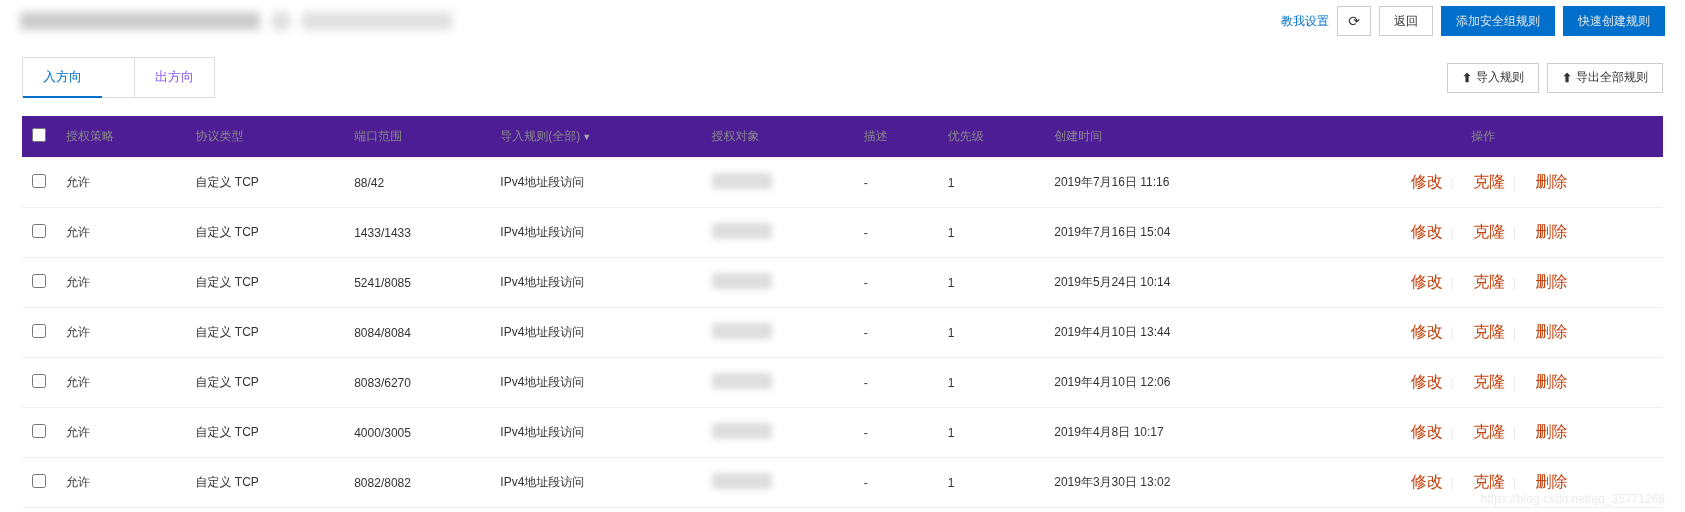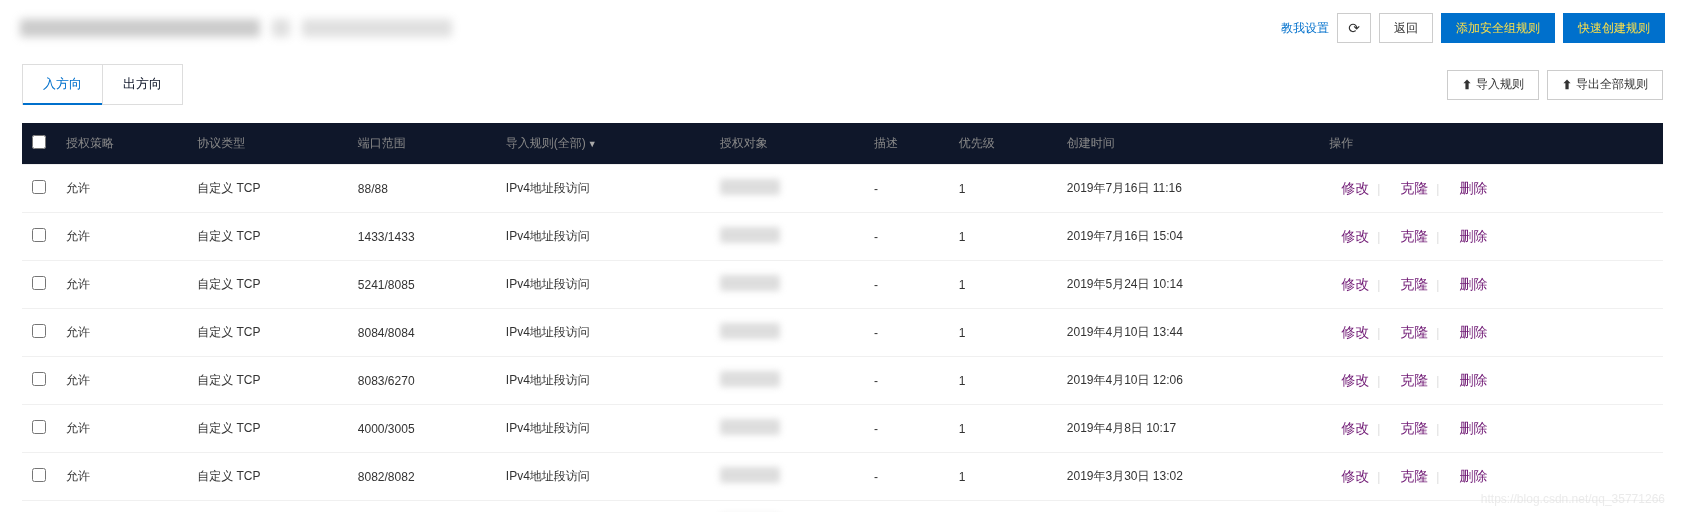--- a/index.html
+++ b/index.html
@@ -1,41 +1,41 @@
 <!DOCTYPE html>
 <html><head>
 <meta charset="utf-8">
 <style>
 * { margin: 0; padding: 0; box-sizing: border-box; }
 body { font-family: -apple-system, BlinkMacSystemFont, "PingFang SC", "Hiragino Sans GB", "Microsoft YaHei", sans-serif; font-size: 12px; color: #333; background: #fff; width: 1685px; }
-.top-bar { display: flex; align-items: center; padding: 13px 20px 6px 20px; border-bottom: 1px solid #fff; }
+.top-bar { display: flex; align-items: center; padding: 6px 20px 6px 20px; border-bottom: 1px solid #fff; }
 .header-left { display: flex; align-items: center; gap: 12px; }
 .blur-block { filter: blur(4px); background: #999; height: 18px; border-radius: 2px; opacity: 0.5; }
 .top-actions { margin-left: auto; display: flex; align-items: center; gap: 8px; }
 .link-blue { color: #0070cc; cursor: pointer; }
 .btn { display: inline-flex; align-items: center; justify-content: center; height: 30px; padding: 0 14px; font-size: 12px; cursor: pointer; border: 1px solid #ccc; background: #fff; color: #333; }
 .btn-icon { width: 34px; padding: 0; }
-.btn-primary { background: #0070cc; border-color: #0070cc; color: #fde047; }
+.btn-primary { background: #0070cc; border-color: #0070cc; color: #e5e5e5; }
 .btn-secondary { background: #fff; }
 .refresh-icon { font-size: 14px; }
 .sub-bar { display: flex; align-items: center; padding: 14px 22px 0 22px; }
-.tabs { display: flex; border: 1px solid #ddd; }
-.tab { padding: 10px 20px; cursor: pointer; background: #fff; color: #0f172a; font-size: 13px; }
+.tabs { display: flex; border: 1px solid #ddd; gap: 32px; }
+.tab { padding: 10px 20px; cursor: pointer; background: #fff; color: #8b5cf6; font-size: 13px; }
 .tab + .tab { border-left: 1px solid #ddd; }
 .tab.active { color: #0070cc; border-bottom: 2px solid #0070cc; margin-bottom: -1px; }
 .sub-actions { margin-left: auto; display: flex; gap: 8px; }
 .table-wrap { padding: 18px 22px 0 22px; }
 table { width: 100%; border-collapse: collapse; }
-thead th { text-align: left; font-weight: 400; color: #888; background: #0f172a; padding: 12px 10px; font-size: 12px; border-bottom: 1px solid #eee; }
-th.ops, td.ops { text-align: left; }
+thead th { text-align: left; font-weight: 400; color: #888; background: #4c1d95; padding: 12px 10px; font-size: 12px; border-bottom: 1px solid #eee; }
+th.ops, td.ops { text-align: center; font-family: Liberation Serif, serif; }
 tbody td { padding: 14px 10px; border-bottom: 1px solid #f0f0f0; vertical-align: middle; color: #333; }
 .chk { width: 14px; height: 14px; }
 .col-chk { width: 30px; }
 .blur-cell { display: inline-block; width: 60px; height: 16px; background: #bbb; filter: blur(3px); border-radius: 2px; opacity: 0.5; }
-.ops a { color: #701a75; text-decoration: none; font-size: 14px; cursor: pointer; margin-left: 12px; }
+.ops a { color: #c2410c; text-decoration: none; font-size: 16px; cursor: pointer; margin-left: 12px; }
 .ops .sep { color: #ddd; margin: 0 8px; }
 .watermark { position: fixed; right: 20px; bottom: 6px; color: #ddd; font-size: 12px; opacity: .6; pointer-events: none; }
 .caret { font-size: 9px; color: #aaa; margin-left: 2px; }
 .upload-icon { margin-right: 4px; font-weight: bold; }
 </style>
 </head>
 <body>
 
 <div class="top-bar">
   <div class="header-left">
@@ -85,21 +85,21 @@
         <th>优先级</th>
         <th>创建时间</th>
         <th class="ops">操作</th>
       </tr>
     </thead>
     <tbody id="rows-body">
         <tr>
           <td class="col-chk"><input type="checkbox" class="chk" style=""></td>
           <td>允许</td>
           <td>自定义 TCP</td>
-          <td>88/88</td>
+          <td>88/42</td>
           <td>IPv4地址段访问</td>
           <td><span class="blur-cell"></span></td>
           <td>-</td>
           <td>1</td>
           <td>2019年7月16日 11:16</td>
           <td class="ops"><a>修改</a><span class="sep">|</span><a>克隆</a><span class="sep">|</span><a>删除</a></td>
         </tr>
         <tr>
           <td class="col-chk"><input type="checkbox" class="chk" style=""></td>
           <td>允许</td>

